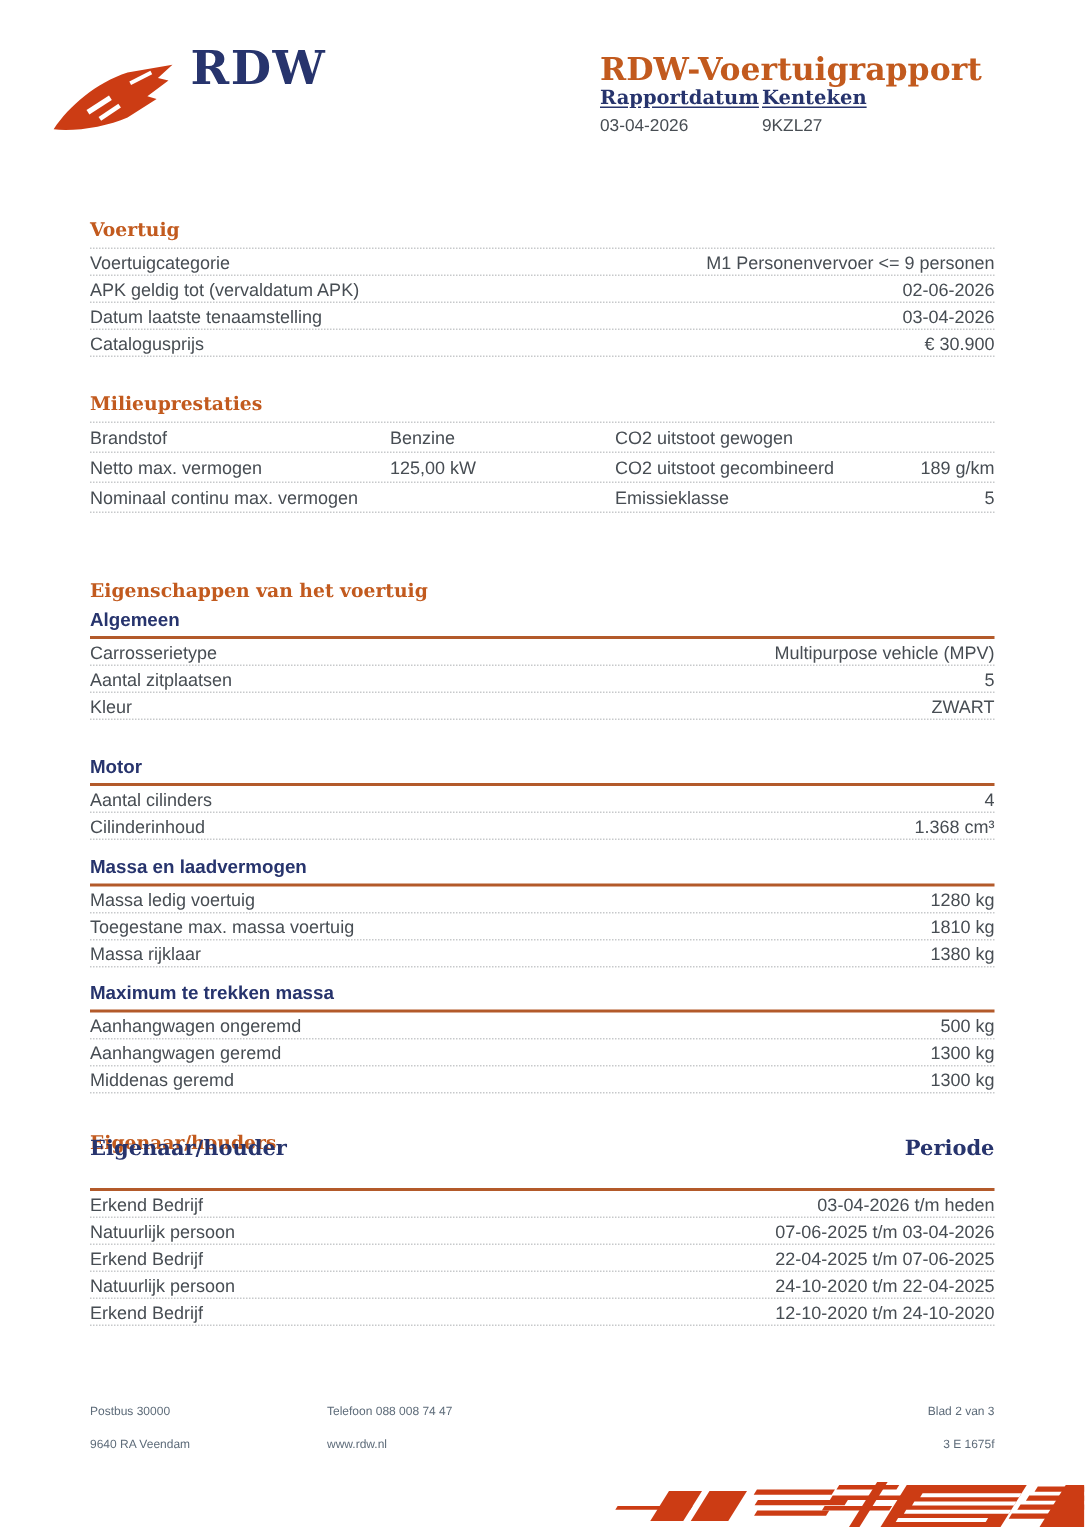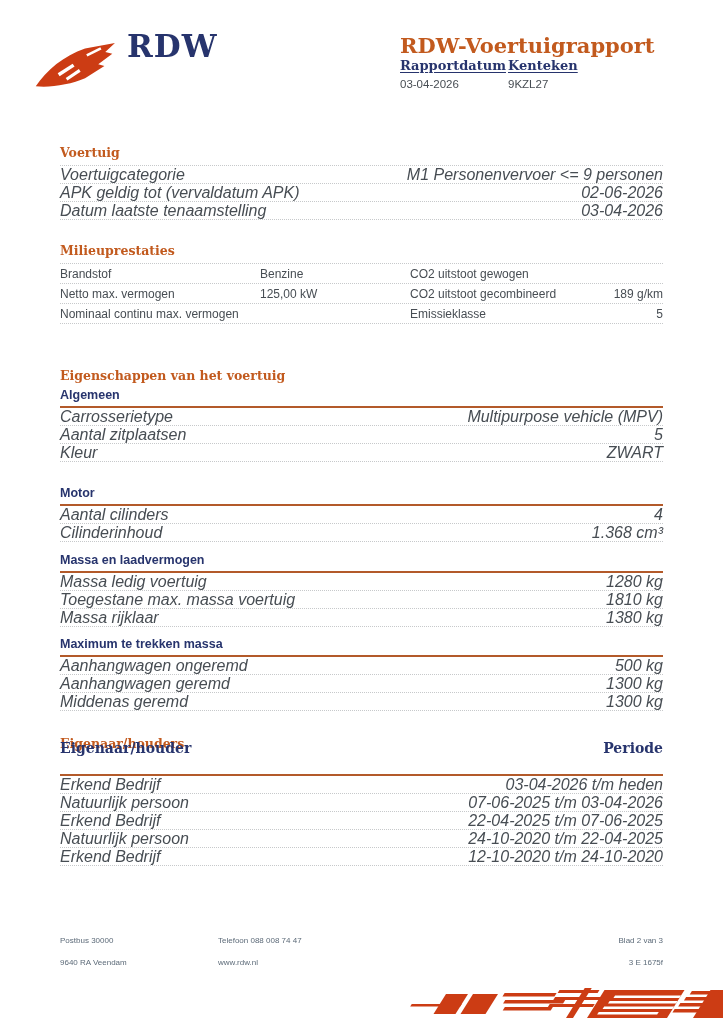--- a/index.html
+++ b/index.html
@@ -53,23 +53,22 @@
   .sub-heading {
     font-weight:bold; font-size:12.5px; color:var(--navy);
     padding-bottom:4px;
     border-bottom:2px solid var(--rule);
   }
   .kv-table.topline { border-top:1px dotted var(--divider); }
   .row {
     display:flex; justify-content:space-between; align-items:center;
     height:18px;
     border-bottom:1px dotted var(--divider);
-    font-size:16px; color:var(--text);
+    font-size:12px; color:var(--text);
     white-space:nowrap;
-    font-style:italic;
   }
   .row .val { text-align:right; }
 
   
   .m-row {
     display:grid;
     grid-template-columns:200px 150px 155px 1fr;
     align-items:center;
     height:20px;
     border-bottom:1px dotted var(--divider);
@@ -149,20 +148,24 @@
             <span class="val">M1 Personenvervoer &lt;= 9 personen</span>
           </div>
           <div class="row">
             <span class="lbl">APK geldig tot (vervaldatum APK)</span>
             <span class="val">02-06-2026</span>
           </div>
           <div class="row">
             <span class="lbl">Datum laatste tenaamstelling</span>
             <span class="val">03-04-2026</span>
           </div>
+          <div class="row">
+            <span class="lbl">Catalogusprijs</span>
+            <span class="val">€ 30.900</span>
+          </div>
         </div>
     </div>
 
     <div id="sec-milieu">
       <div class="sec-heading">Milieuprestaties</div>
       <div class="kv-table">
           <div class="m-row">
             <span>Brandstof</span>
             <span>Benzine</span>
             <span>CO2 uitstoot gewogen</span>

